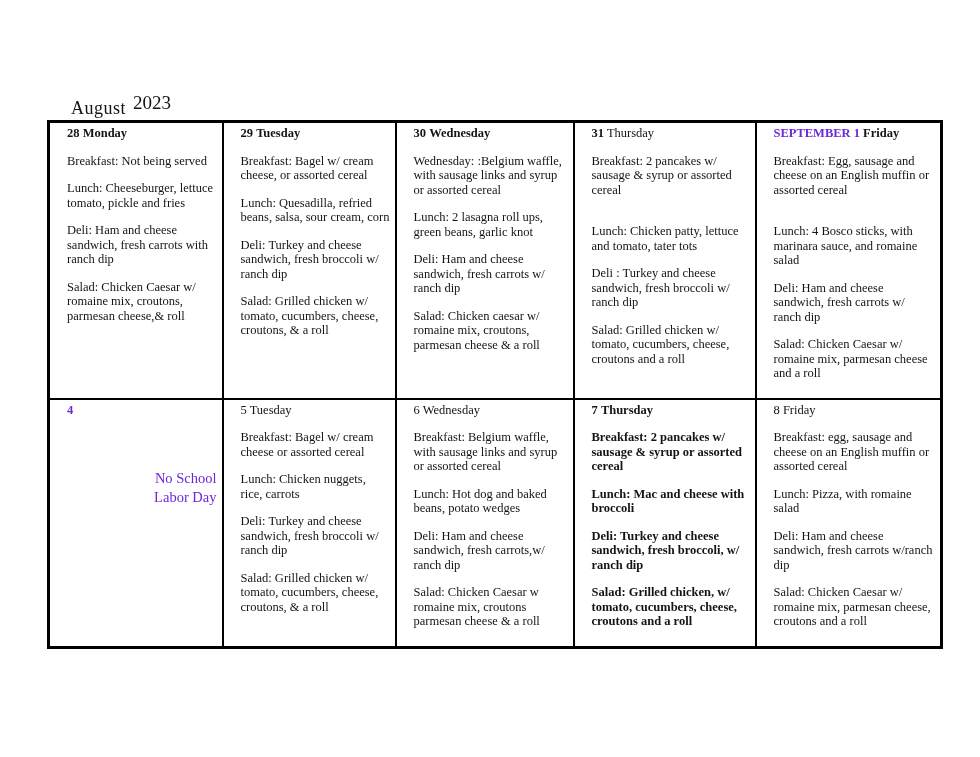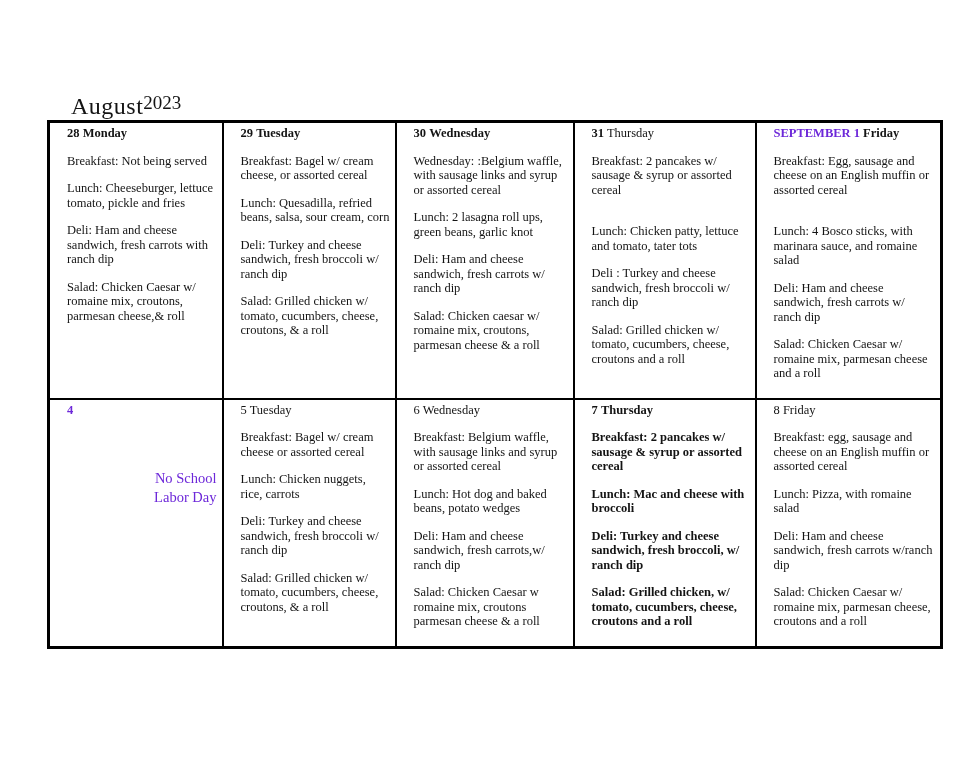--- a/index.html
+++ b/index.html
@@ -16,26 +16,27 @@
     overflow: hidden;
   }
   .title {
     position: absolute;
     left: 71px;
     top: 92px;
     white-space: nowrap;
     color: #141414;
   }
   .title .month {
-    font-size: 24px;
+    font-size: 18px;
     letter-spacing: 0.5px;
   }
   .title .year {
     font-size: 19px;
     vertical-align: 5px;
+    margin-left: 7px;
   }
   table.calendar {
     position: absolute;
     left: 47px;
     top: 120px;
     border-collapse: collapse;
     table-layout: fixed;
     border: 3px solid #000;
   }
   table.calendar td {

